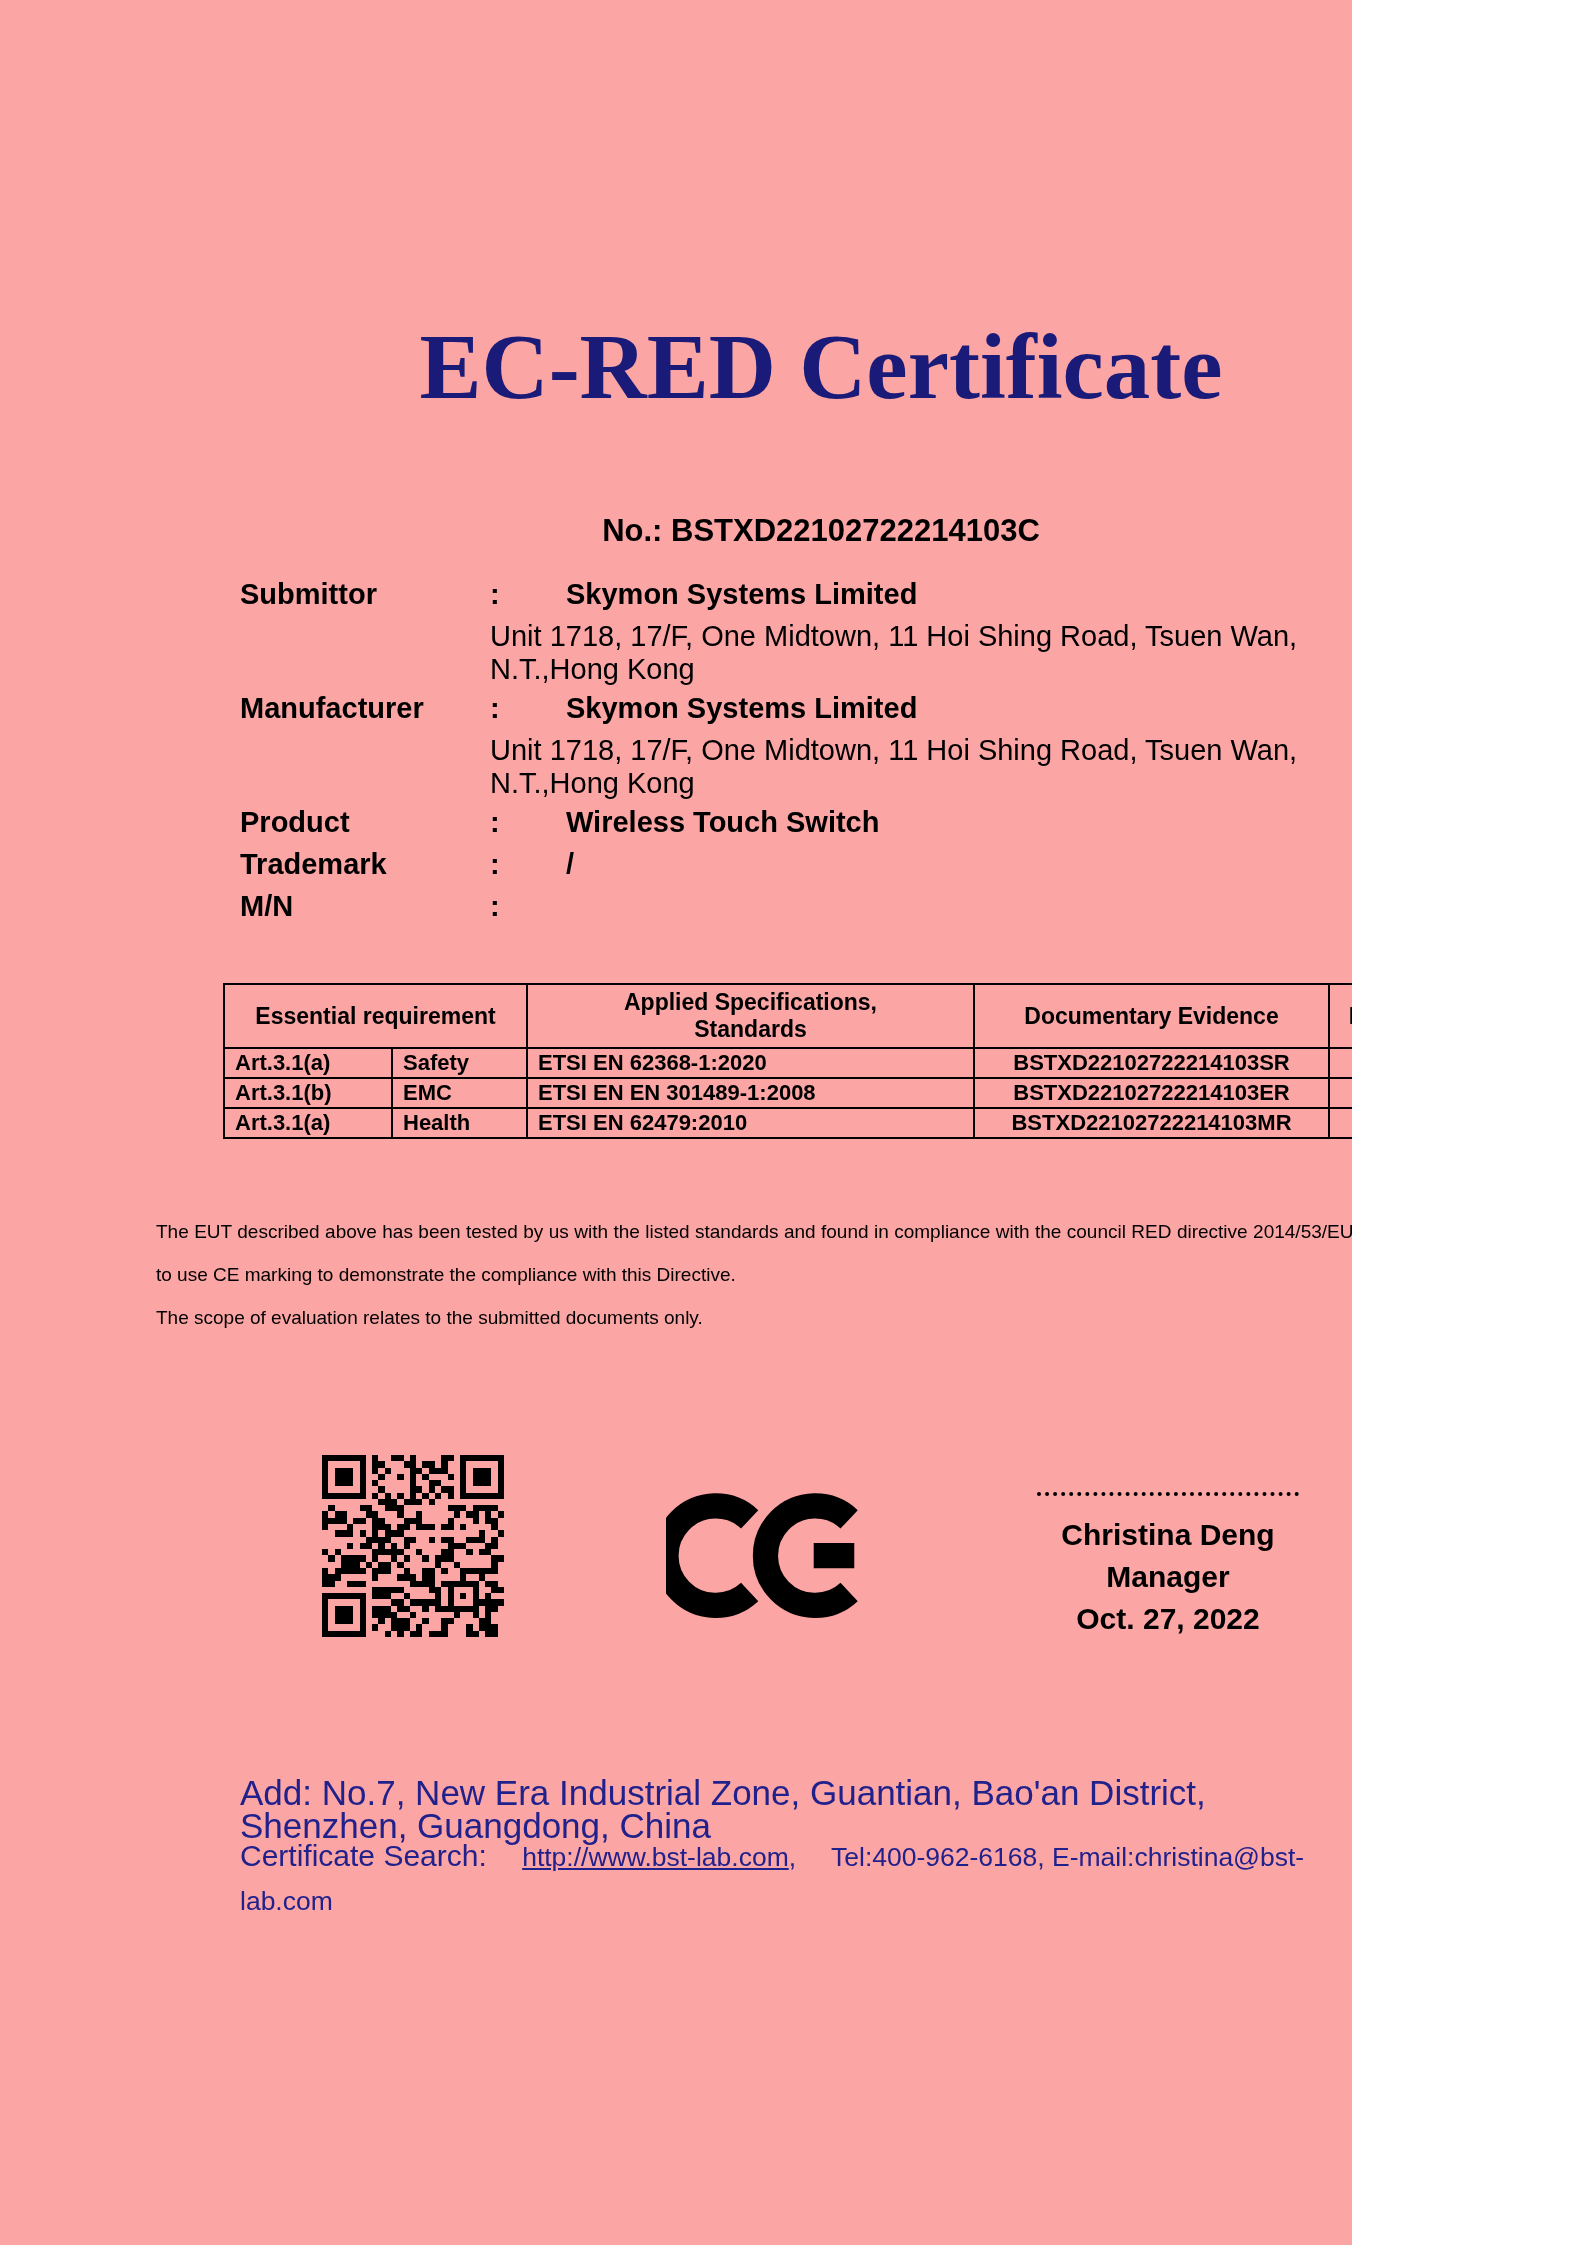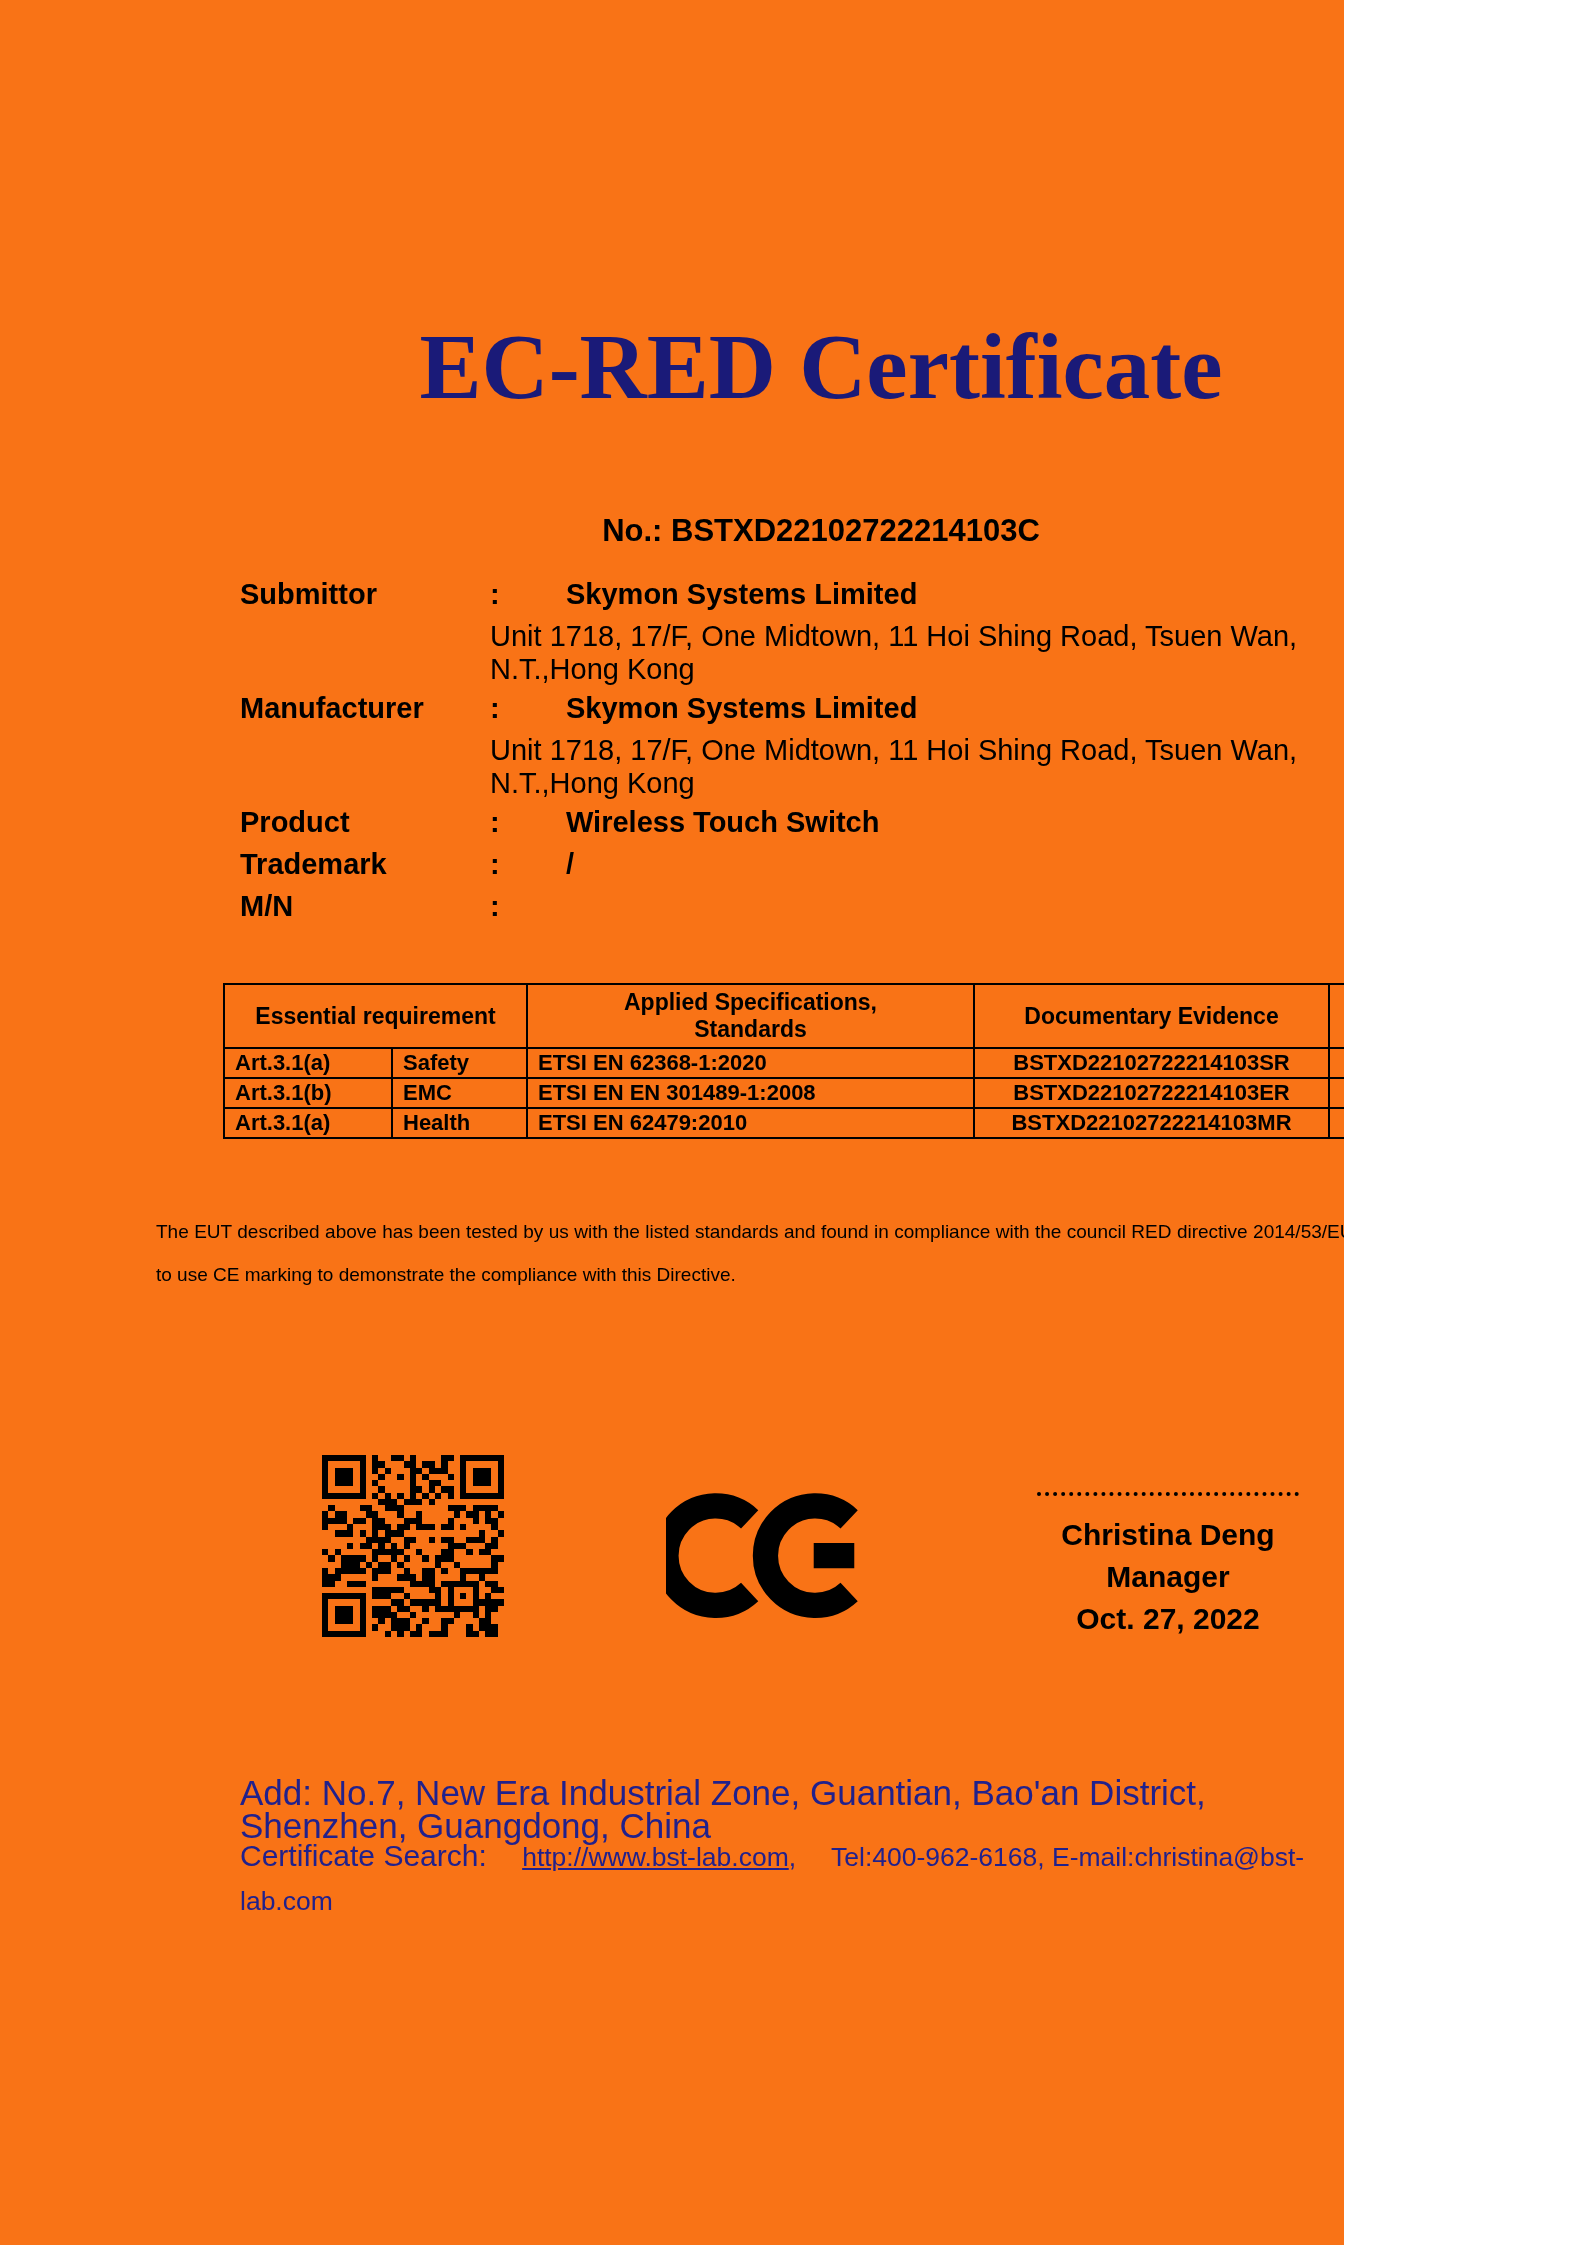--- a/index.html
+++ b/index.html
@@ -1,22 +1,23 @@
 <!DOCTYPE html>
 <html><head>
 <meta charset="utf-8">
 <style>
   html,body{margin:0;padding:0;background:#ffffff;}
   .page{
     position:relative;
     width:1344px;height:2245px;
-    background:#f97316;
+    background:#fca5a5;
     font-family:"Liberation Sans",sans-serif;
     color:#000;
     overflow:hidden;
+    padding-left:8px;
   }
   
   .title{
     position:absolute;top:312px;left:55px;width:1532px;
     text-align:center;
     font-family:"Liberation Serif",serif;
     font-weight:700;font-size:93px;line-height:110px;
     color:#1a1a78;
     white-space:nowrap;
   }
@@ -173,20 +174,21 @@
           <td class="c1">Health</td>
           <td class="c2">ETSI EN 62479:2010</td>
           <td class="c3">BSTXD22102722214103MR</td>
           <td class="c4">Pass</td>
         </tr>
       </tbody>
   </table>
 
   <div class="body-text">
     <p class="just">The EUT described above has been tested by us with the listed standards and found in compliance with the council RED directive 2014/53/EU. It is possible to use CE marking to demonstrate the compliance with this Directive.</p>
+    <p>The scope of evaluation relates to the submitted documents only.</p>
   </div>
 
   <div class="qr">
     <svg viewBox="0 0 29 29" xmlns="http://www.w3.org/2000/svg" fill="#000">
         <rect x="0" y="0" width="1" height="1"></rect>
         <rect x="1" y="0" width="1" height="1"></rect>
         <rect x="2" y="0" width="1" height="1"></rect>
         <rect x="3" y="0" width="1" height="1"></rect>
         <rect x="4" y="0" width="1" height="1"></rect>
         <rect x="5" y="0" width="1" height="1"></rect>

